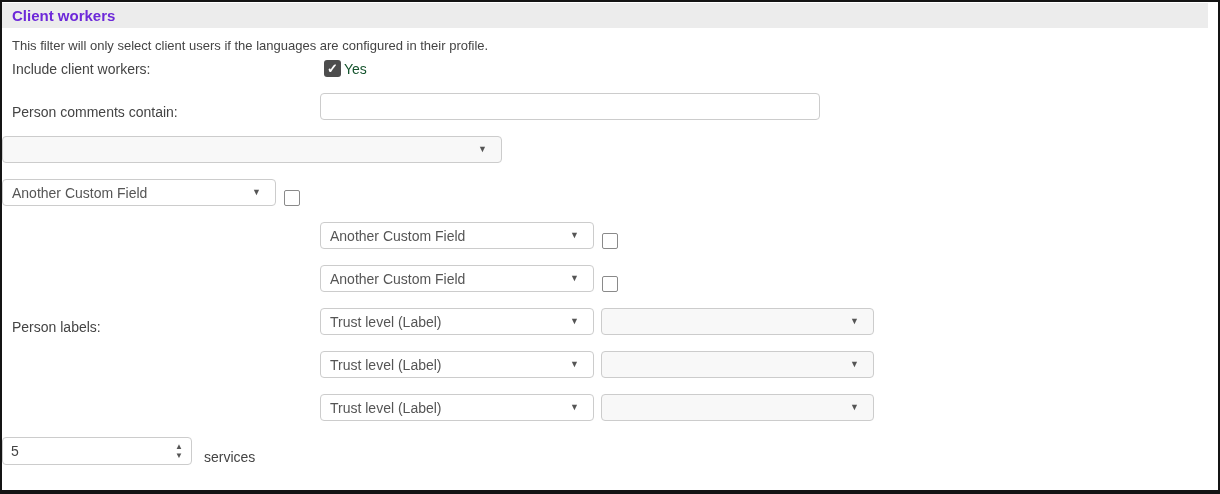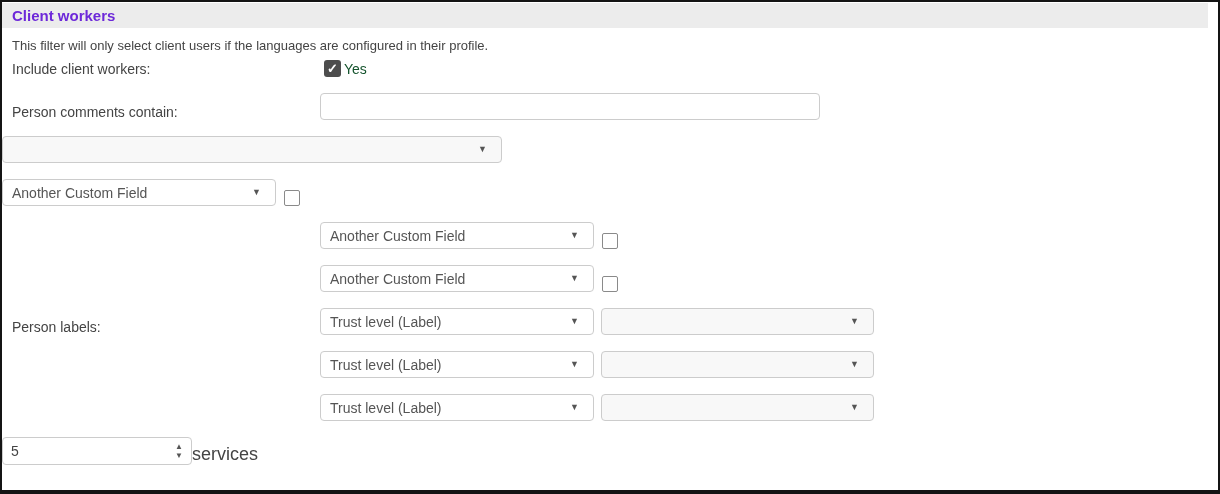--- a/index.html
+++ b/index.html
@@ -145,21 +145,22 @@
     gap: 2px;
     cursor: default;
   }
   .spinner span {
     font-size: 8px;
     line-height: 7px;
     color: #555555;
   }
 
   .suffix {
-    font-size: 18px;
+    margin-left: 12px;
+    font-size: 14px;
     color: #444444;
   }
 </style>
 </head>
 <body>
 
 <div class="panel">
 
   <div class="header-bar">
     <span>Client workers</span>

